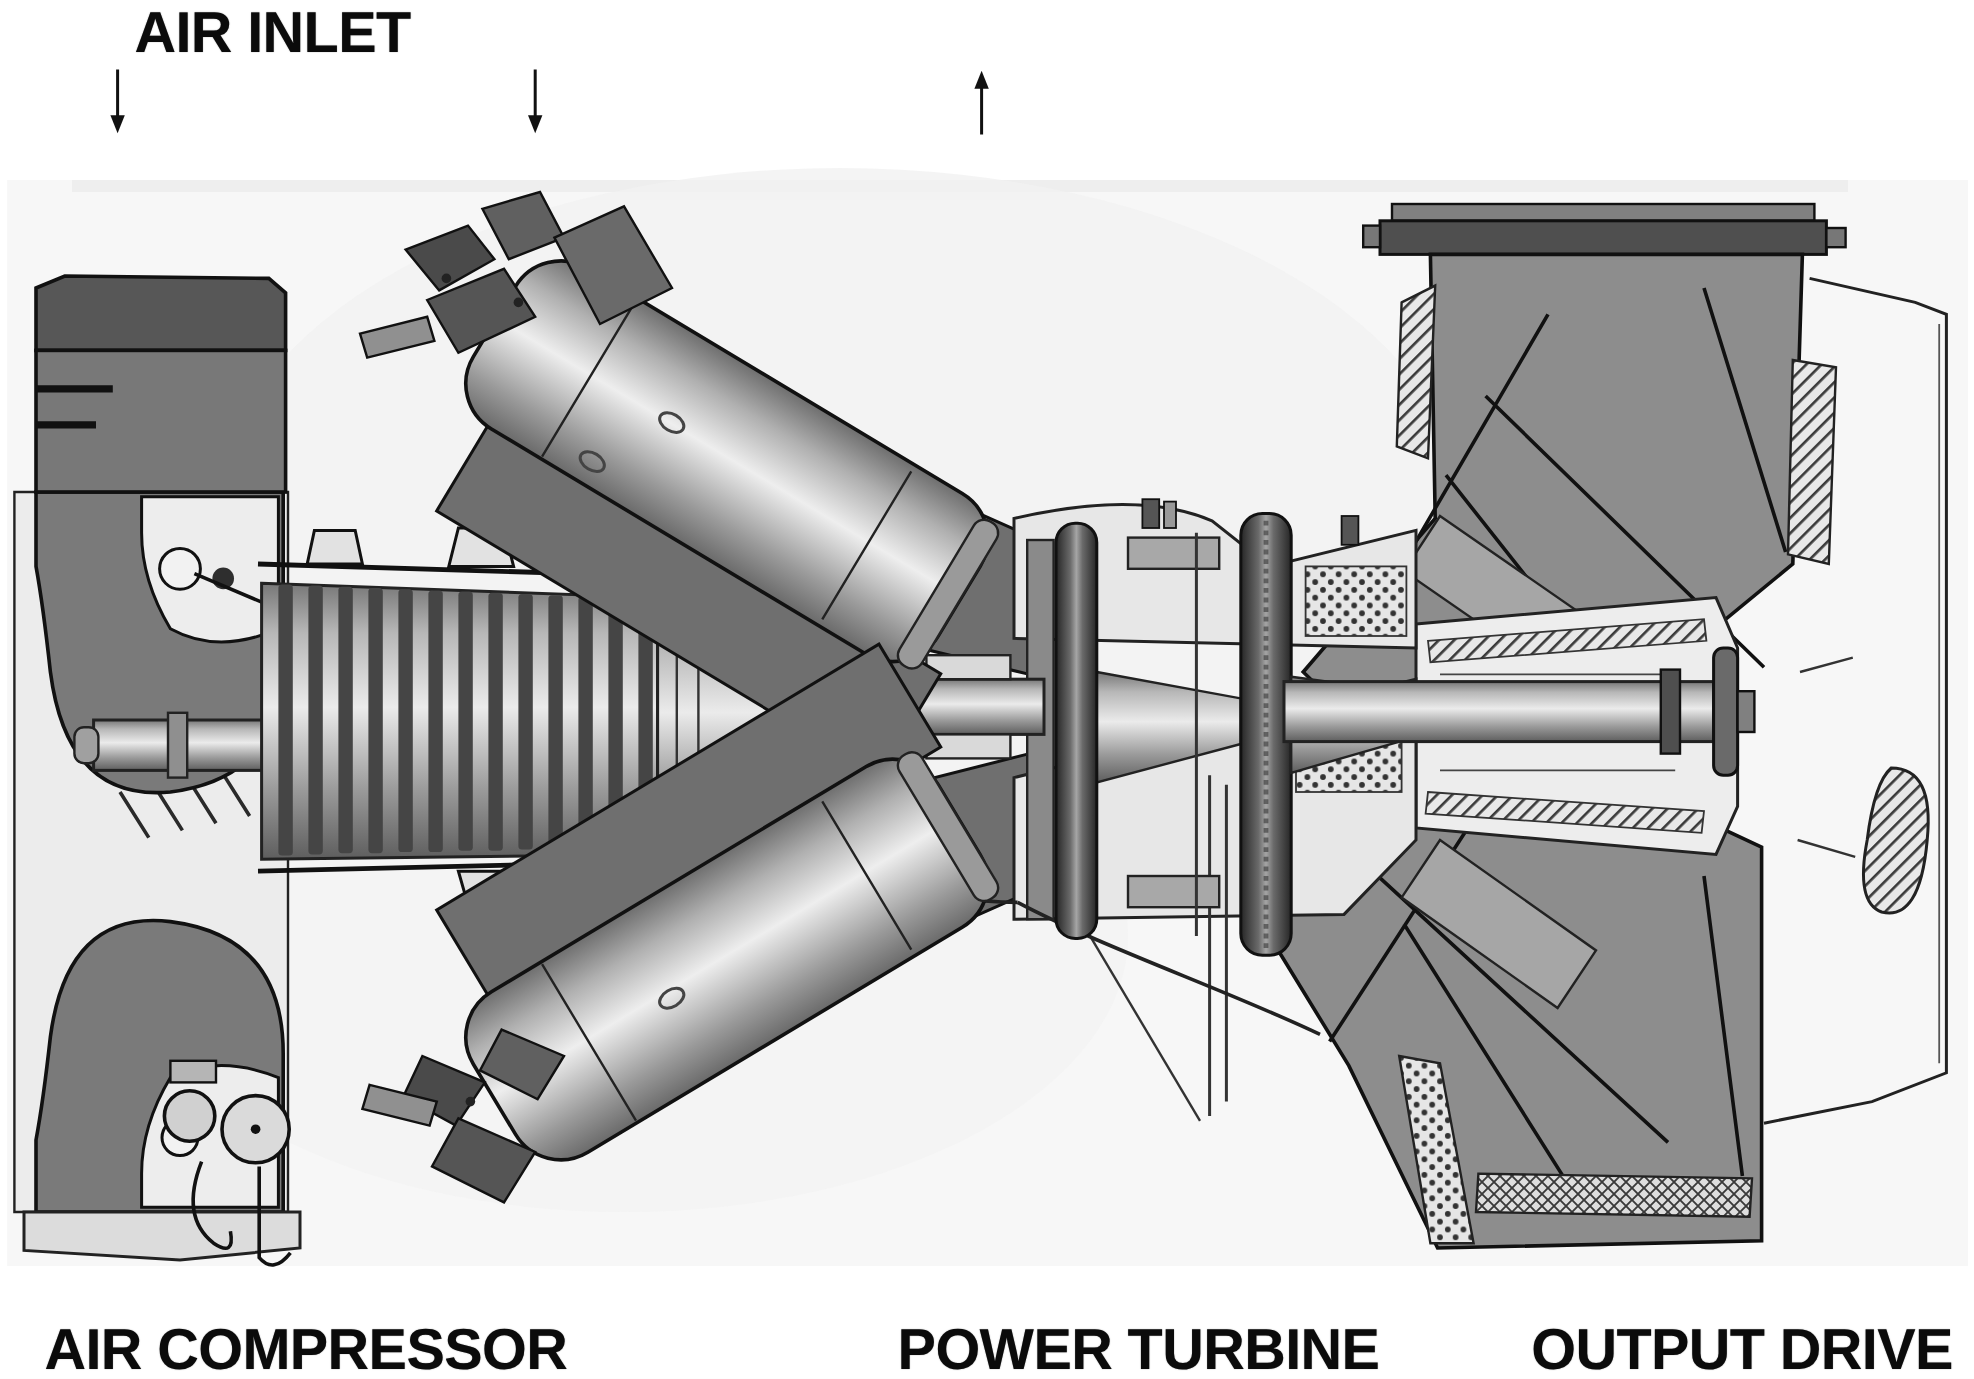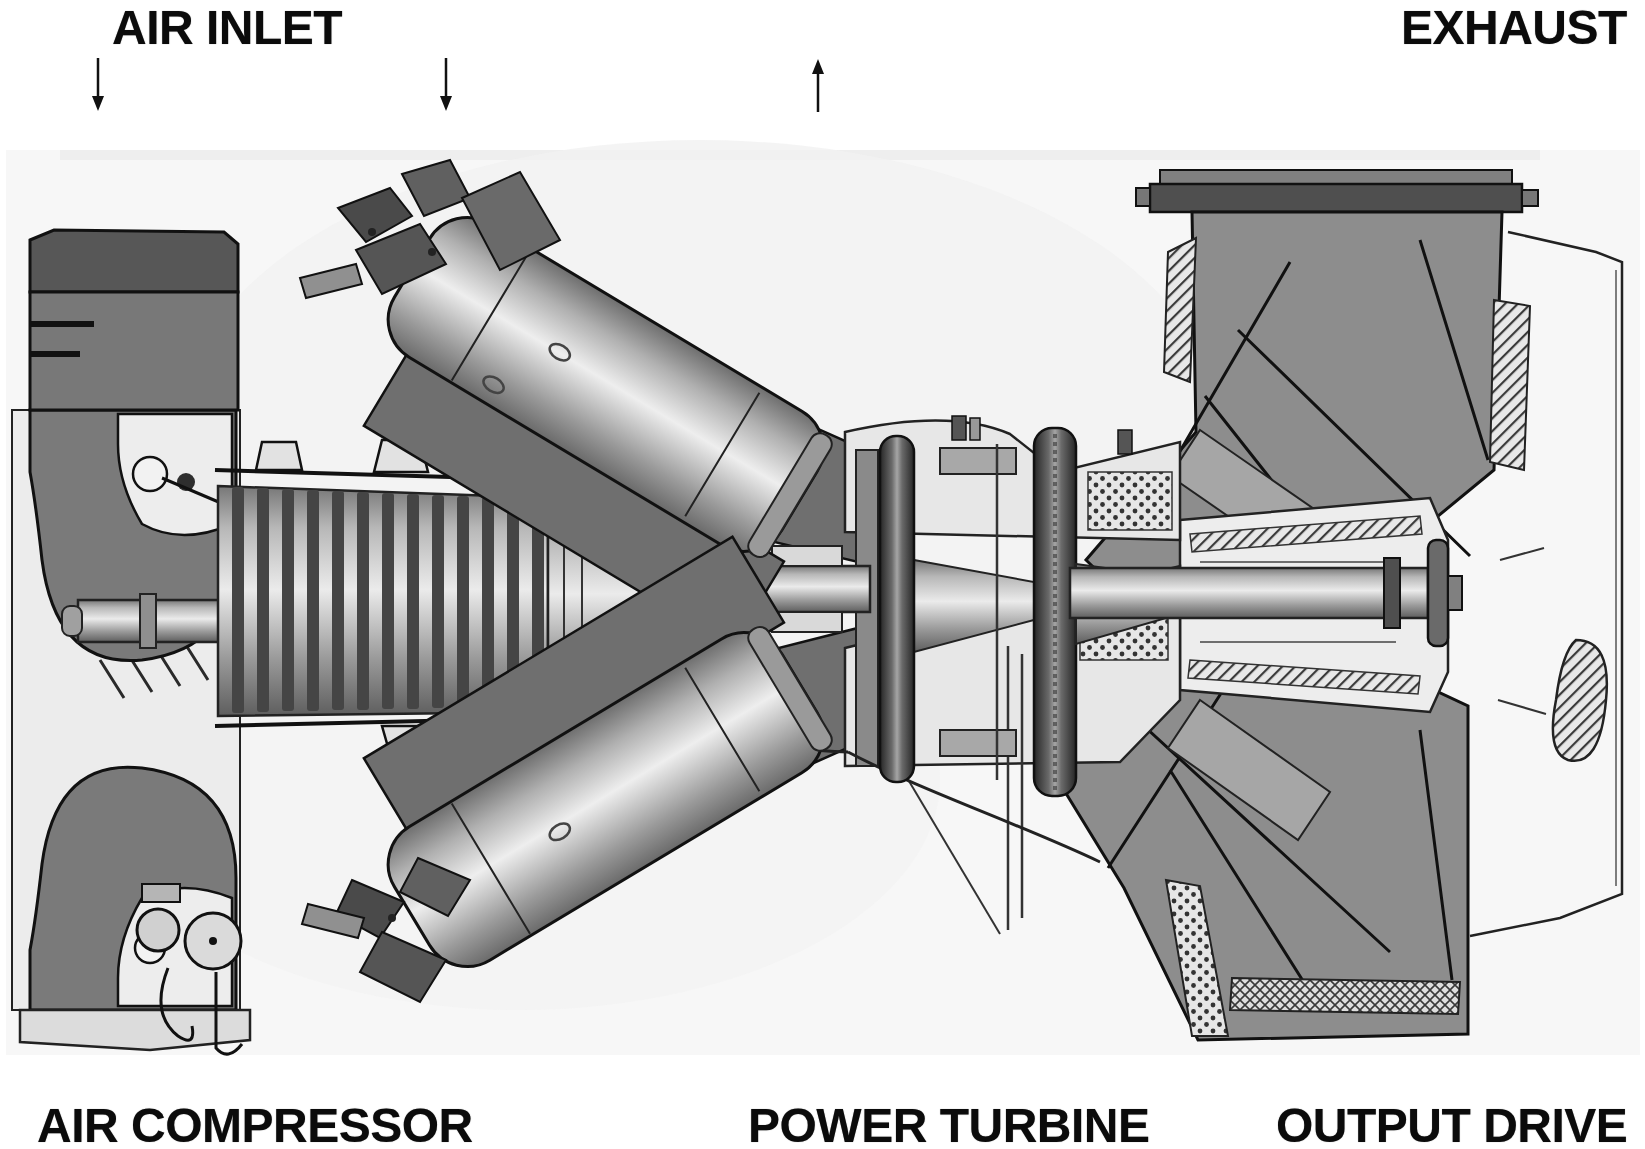--- a/index.html
+++ b/index.html
@@ -265,21 +265,20 @@
     </g>
     <g>
       <rect x="1070" y="568" width="358" height="50" fill="url(#gMetal)" stroke="#222" stroke-width="2.5"></rect>
       <rect x="1384" y="558" width="16" height="70" fill="#4f4f4f" stroke="#111" stroke-width="2"></rect>
       <rect x="1428" y="540" width="20" height="106" rx="8" fill="#6a6a6a" stroke="#111" stroke-width="2.5"></rect>
       <rect x="1448" y="576" width="14" height="34" fill="#808080" stroke="#111" stroke-width="2"></rect>
     </g>
   </svg>
 
   <div class="label lbl-air-inlet">AIR INLET</div>
-  <div class="label lbl-exhaust">EXHAUST</div>
   <div class="label lbl-air-compressor">AIR COMPRESSOR</div>
   <div class="label lbl-power-turbine">POWER TURBINE</div>
   <div class="label lbl-output-drive">OUTPUT DRIVE</div>
 
   <svg class="flow-arrow arr-1" viewBox="0 0 20 56">
     <line x1="10" y1="2" x2="10" y2="42" stroke="#111" stroke-width="2.5"></line>
     <polygon points="4,40 16,40 10,55" fill="#111"></polygon>
   </svg>
   <svg class="flow-arrow arr-2" viewBox="0 0 20 56">
     <line x1="10" y1="2" x2="10" y2="42" stroke="#111" stroke-width="2.5"></line>

